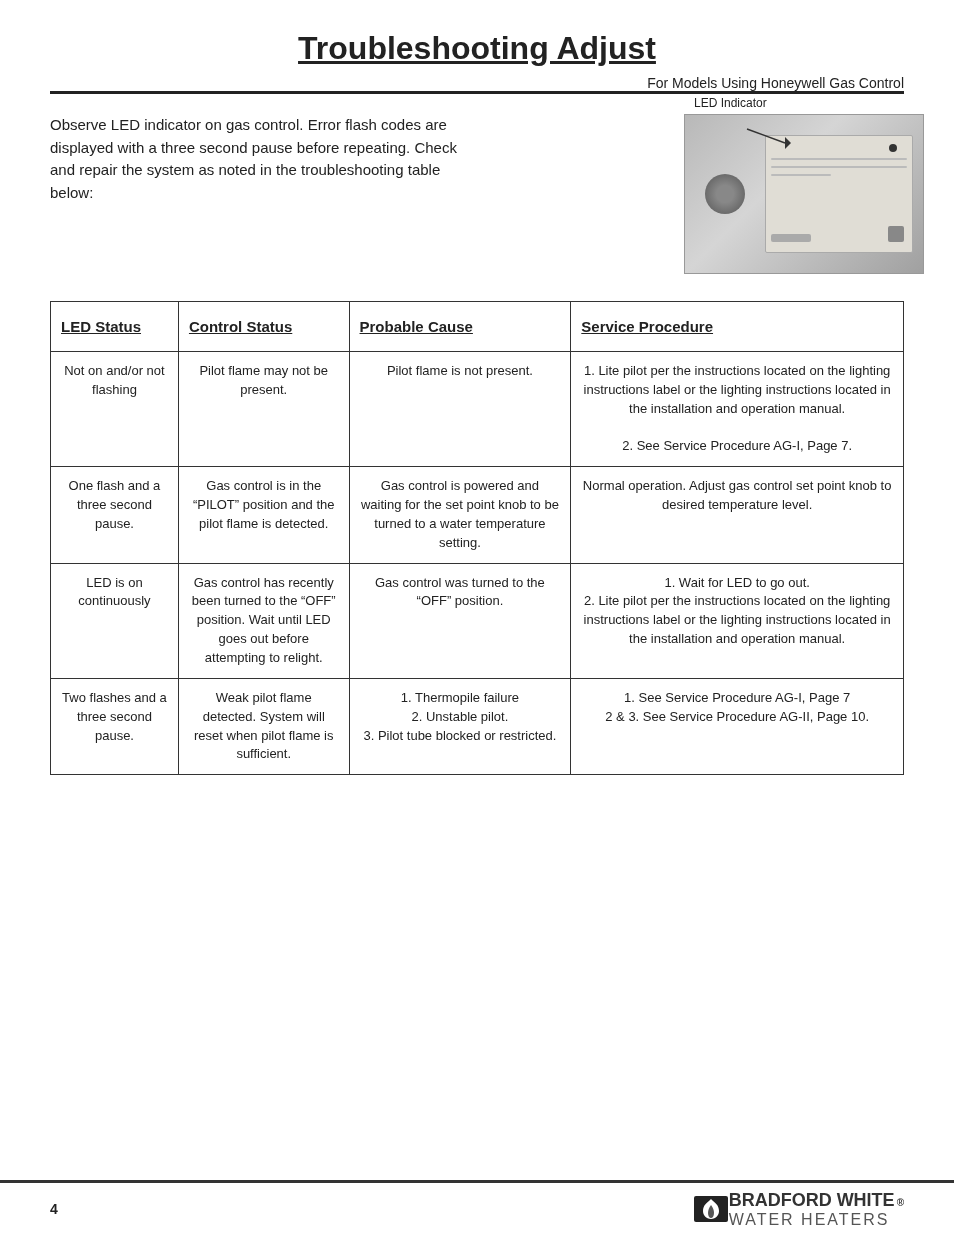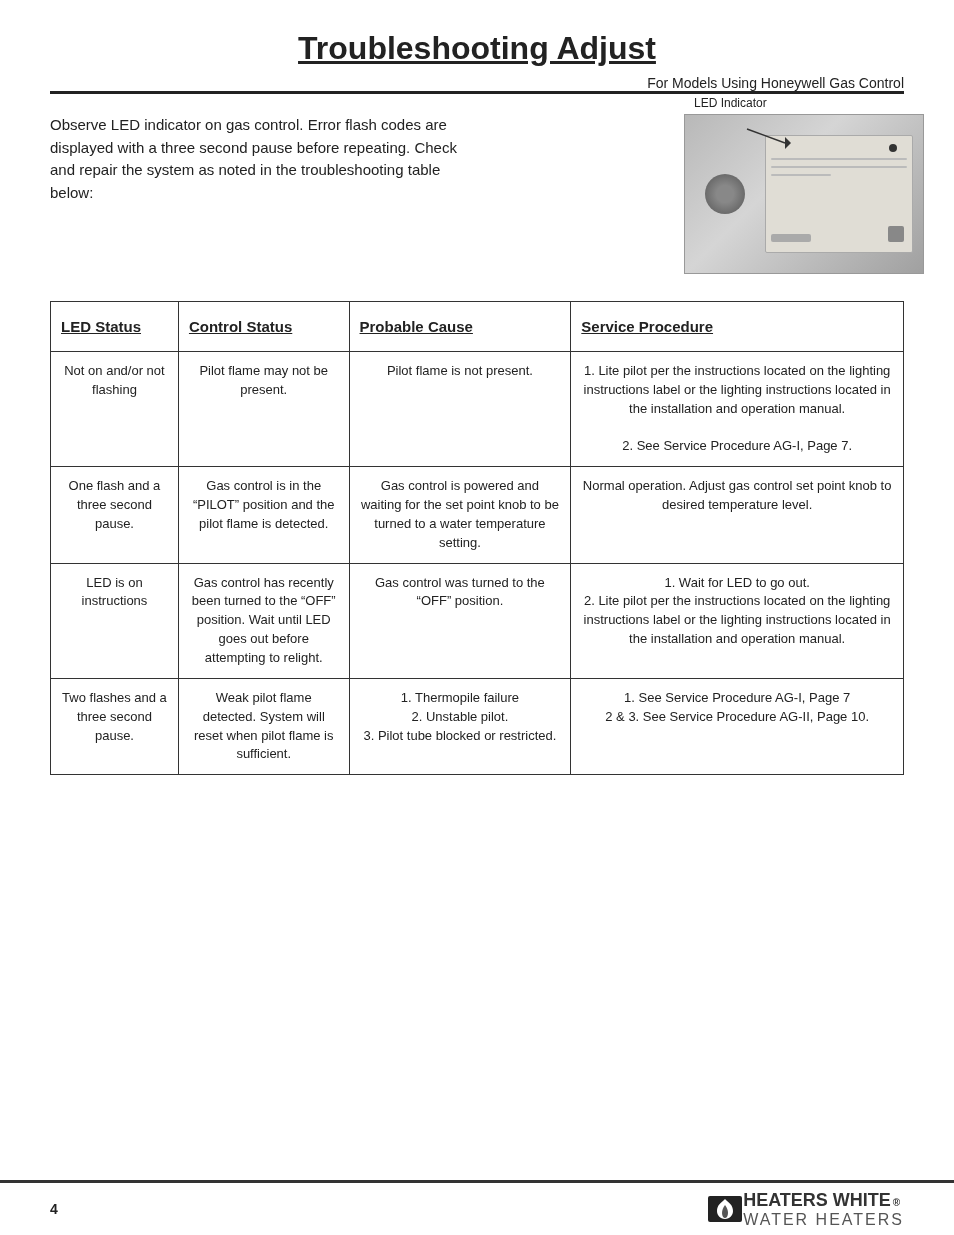--- a/index.html
+++ b/index.html
@@ -227,21 +227,21 @@
       <td>Pilot flame is not present.</td>
       <td>1. Lite pilot per the instructions located on the lighting instructions label or the lighting instructions located in the installation and operation manual.<br><br>2. See Service Procedure AG-I, Page 7.</td>
     </tr>
         <tr>
       <td>One flash and a three second pause.</td>
       <td>Gas control is in the “PILOT” position and the pilot flame is detected.</td>
       <td>Gas control is powered and waiting for the set point knob to be turned to a water temperature setting.</td>
       <td>Normal operation. Adjust gas control set point knob to desired temperature level.</td>
     </tr>
         <tr>
-      <td>LED is on instructions</td>
+      <td>LED is on continuously</td>
       <td>Gas control has recently been turned to the “OFF” position.  Wait until LED goes out before attempting to relight.</td>
       <td>Gas control was turned to the “OFF” position.</td>
       <td>1. Wait for LED to go out.<br>2. Lite pilot per the instructions located on the lighting instructions label or the lighting instructions located in the installation and operation manual.</td>
     </tr>
         <tr>
       <td>Two flashes and a three second pause.</td>
       <td>Weak pilot flame detected. System will reset when pilot flame is sufficient.</td>
       <td>1. Thermopile failure<br>2. Unstable pilot.<br>3. Pilot tube blocked or restricted.</td>
       <td>1. See Service Procedure AG-I, Page 7<br>2 &amp; 3. See Service Procedure AG-II, Page 10.</td>
     </tr>
@@ -254,20 +254,20 @@
   <div class="brand-logo">
     <div style="display:flex;align-items:center;">
 
       <svg class="brand-icon" viewBox="0 0 36 28" fill="none" xmlns="http://www.w3.org/2000/svg">
         <rect x="1" y="1" width="34" height="26" rx="2" fill="#222"></rect>
         <path d="M18 4 C14 8 10 10 10 16 C10 20 13 24 18 24 C23 24 26 20 26 16 C26 10 22 8 18 4Z" fill="white"></path>
         <path d="M18 10 C16 13 15 15 15 18 C15 21 16.5 23 18 23 C19.5 23 21 21 21 18 C21 15 20 13 18 10Z" fill="#555"></path>
       </svg>
       <div>
         <div class="brand-name">
-          <span>HEATERS WHITE</span>
+          <span>BRADFORD WHITE</span>
             <span class="brand-reg">®</span>
         </div>
         <div class="brand-sub">WATER  HEATERS</div>
       </div>
     </div>
   </div>
 </div>
 
 </body></html>

